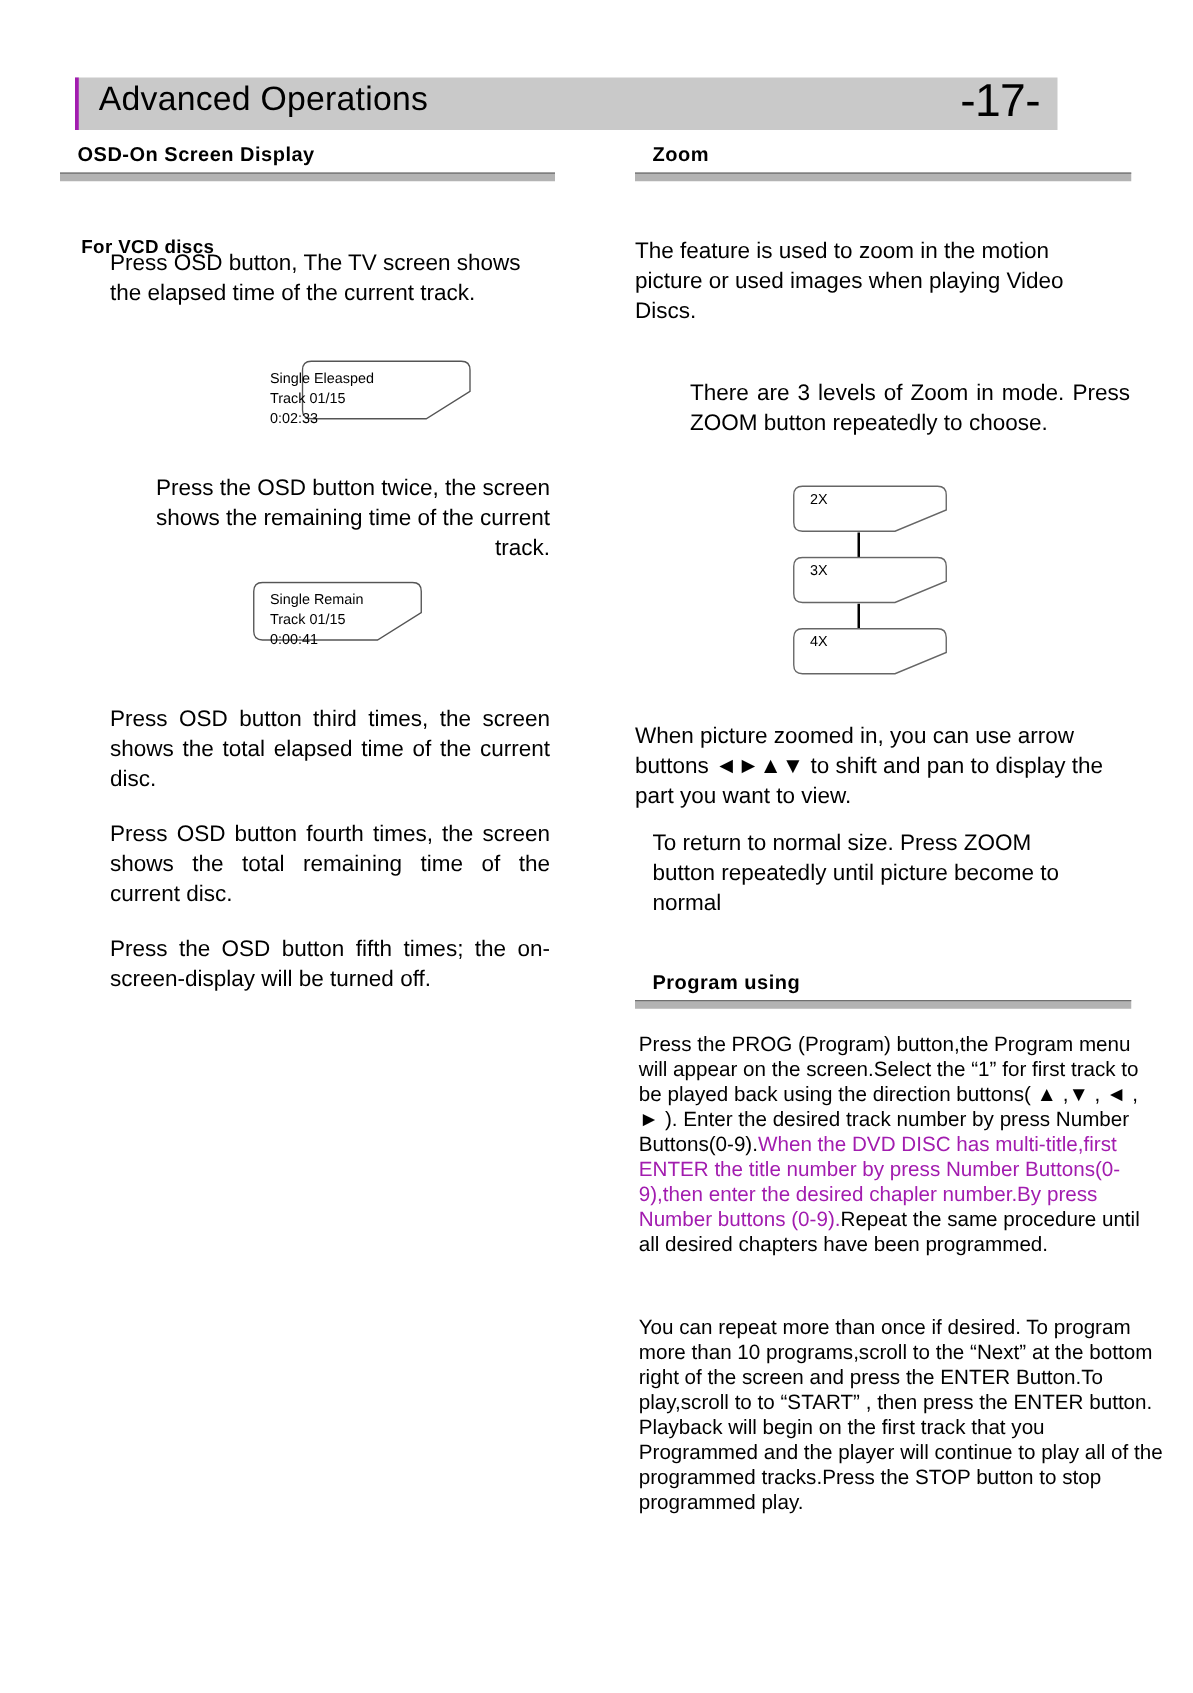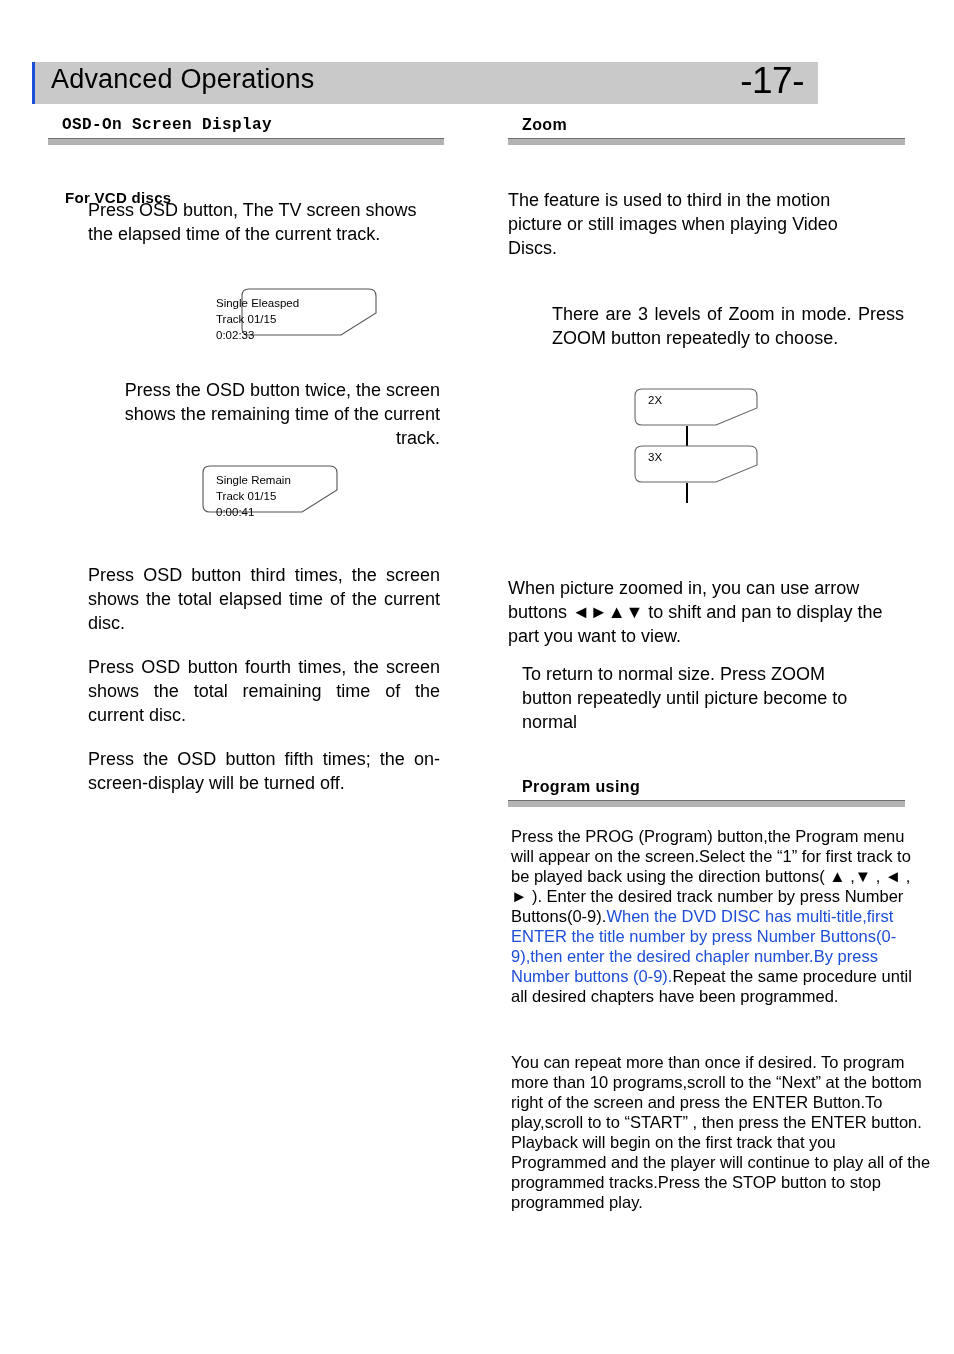--- a/index.html
+++ b/index.html
@@ -12,26 +12,26 @@
     height: 1354px;
     position: relative;
     font-family: "Liberation Sans", sans-serif;
     color: #000000;
     overflow: hidden;
   }
 
   
   .page-header {
     position: absolute;
-    left: 32px;
+    left: 60px;
     top: 62px;
     width: 786px;
     height: 42px;
     background: #c9c9c9;
-    border-left: 3px solid #1d4ed8;
+    border-left: 3px solid #a21caf;
     box-sizing: border-box;
   }
   .page-header .title {
     position: absolute;
     left: 16px;
     top: 2px;
     font-size: 27px;
     font-weight: normal;
     letter-spacing: 0.2px;
     white-space: nowrap;
@@ -75,21 +75,21 @@
     white-space: nowrap;
     margin-top: 24px;
   }
   .para {
     position: absolute;
     font-size: 18px;
     line-height: 24px;
     color: #000;
   }
   .para.j { text-align: justify; }
-  .para .blue { color: #1d4ed8; }
+  .para .blue { color: #a21caf; }
 
   
   .osd-box {
     position: absolute;
   }
   .osd-box svg { display: block; }
   .osd-box .lines {
     position: absolute;
     left: 14px;
     top: 7px;
@@ -116,21 +116,21 @@
   }
 </style>
 </head>
 <body>
 
 <div class="page-header">
   <span class="title">Advanced Operations</span>
   <span class="pageno">-17-</span>
 </div>
 
-<div class="section-head" style="left:48px; top:116px; width:396px;font-family:Liberation Mono, monospace;">
+<div class="section-head" style="left:48px; top:116px; width:396px;">
   <span class="label">OSD-On Screen Display</span>
   <div class="rule"></div>
 </div>
 
 <div class="subhead" style="left:65px; top:165px;">For VCD discs</div>
 
 <div class="para" style="left:88px; top:198px; width:352px;">Press OSD button, The TV screen shows the elapsed time of the current track.</div>
 
 <div class="osd-box" style="left:202px; top:288px;padding-left:39px;">
   <svg width="140" height="55" viewBox="0 0 140 55">
@@ -160,41 +160,47 @@
 
 <div class="para j" style="left:88px; top:655px; width:352px;">Press  OSD  button  fourth times, the screen shows the total remaining time of the current disc.</div>
 
 <div class="para j" style="left:88px; top:747px; width:352px;">Press the OSD button fifth times; the  on-screen-display  will  be turned off.</div>
 
 <div class="section-head" style="left:508px; top:116px; width:397px;">
   <span class="label">Zoom</span>
   <div class="rule"></div>
 </div>
 
-<div class="para" style="left:508px; top:188px; width:360px;">The feature is used to third in the motion picture or still images when playing Video Discs.</div>
+<div class="para" style="left:508px; top:188px; width:360px;">The feature is used to zoom in the motion picture or used images when playing Video Discs.</div>
 
 <div class="para j" style="left:552px; top:302px; width:352px;">There are 3 levels of Zoom in mode. Press  ZOOM  button  repeatedly to choose.</div>
 
 <div class="zoom-diagram" style="left:634px; top:388px; width:130px; height:152px;">
   <div class="zoom-node" style="left:0px; top:0px;">
     <svg width="128" height="42" viewBox="0 0 128 42">
       <path d="M 8 1 L 116 1 Q 123 1 123 8 L 123 20 L 82 37 L 8 37 Q 1 37 1 30 L 1 8 Q 1 1 8 1 Z" fill="#ffffff" stroke="#666666" stroke-width="1.1"></path>
     </svg>
     <span class="lbl">2X</span>
   </div>
   <div class="connector" style="left:52px; top:38px; height:20px;"></div>
 
   <div class="zoom-node" style="left:0px; top:57px;">
     <svg width="128" height="42" viewBox="0 0 128 42">
       <path d="M 8 1 L 116 1 Q 123 1 123 8 L 123 20 L 82 37 L 8 37 Q 1 37 1 30 L 1 8 Q 1 1 8 1 Z" fill="#ffffff" stroke="#666666" stroke-width="1.1"></path>
     </svg>
     <span class="lbl">3X</span>
   </div>
   <div class="connector" style="left:52px; top:95px; height:20px;"></div>
 
+  <div class="zoom-node" style="left:0px; top:114px;">
+    <svg width="128" height="42" viewBox="0 0 128 42">
+      <path d="M 8 1 L 116 1 Q 123 1 123 8 L 123 20 L 82 37 L 8 37 Q 1 37 1 30 L 1 8 Q 1 1 8 1 Z" fill="#ffffff" stroke="#666666" stroke-width="1.1"></path>
+    </svg>
+    <span class="lbl">4X</span>
+  </div>
 </div>
 
 <div class="para" style="left:508px; top:576px; width:382px;"><span>When picture zoomed in, you can use arrow buttons </span><span>◄►▲▼</span><span> to shift and pan to display the part you want to view.</span></div>
 
 <div class="para" style="left:522px; top:662px; width:350px;">To return to normal size. Press ZOOM  button repeatedly until picture become to normal</div>
 
 <div class="section-head" style="left:508px; top:778px; width:397px;">
   <span class="label">Program using</span>
   <div class="rule"></div>
 </div>

